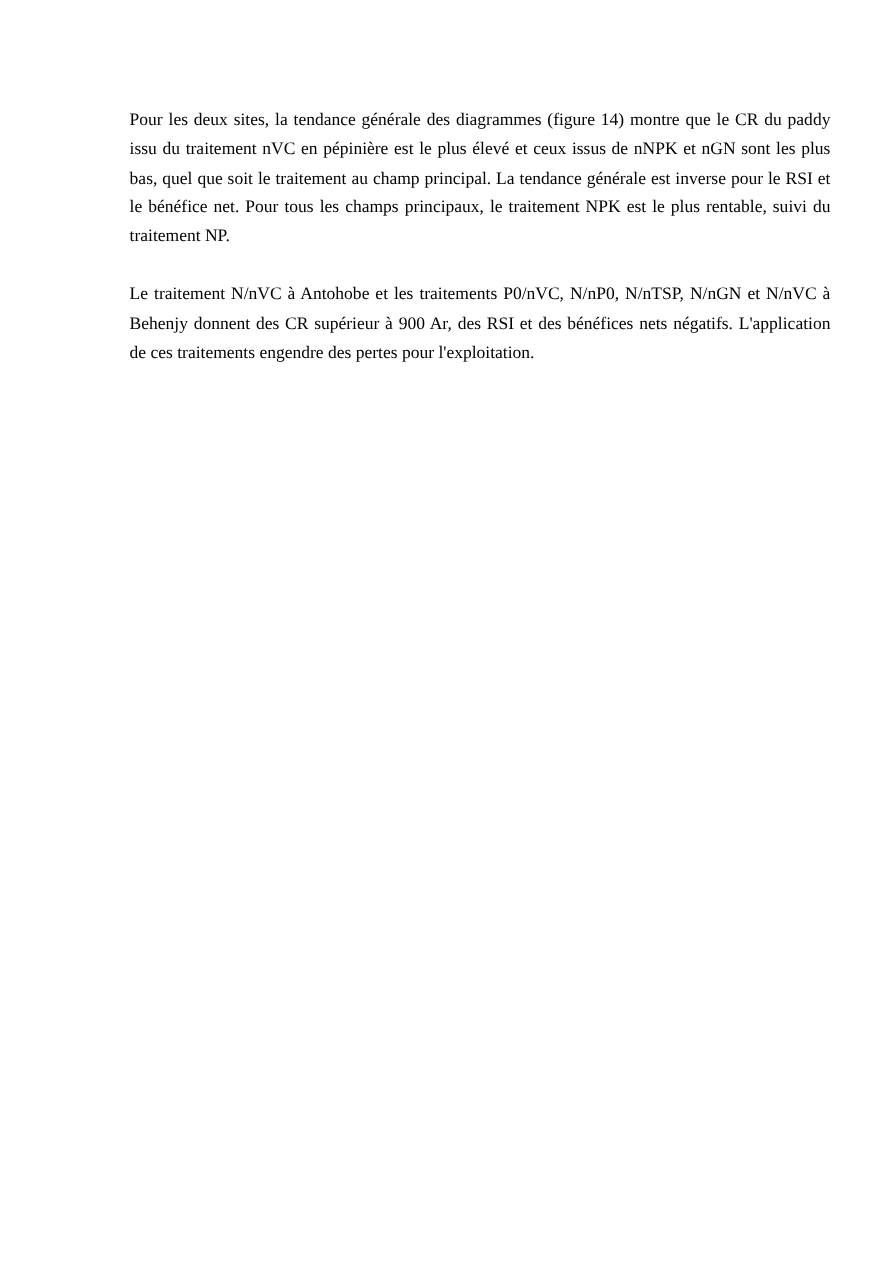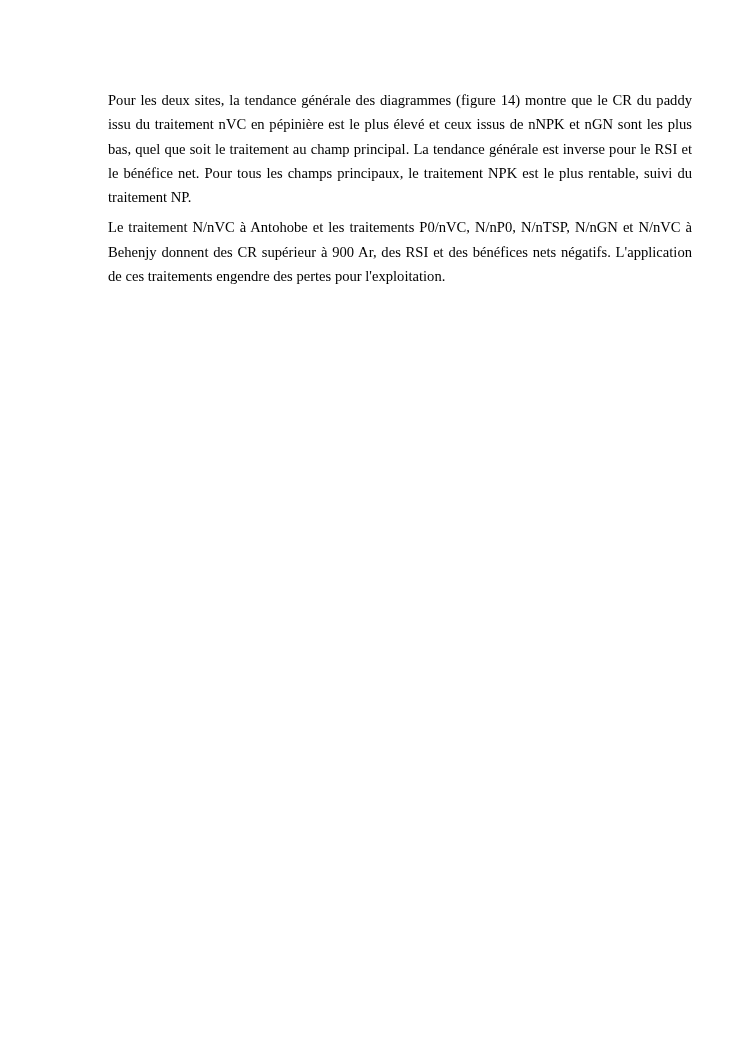--- a/index.html
+++ b/index.html
@@ -29,21 +29,21 @@
   }
   .para {
     font-size: 14.6px;
     line-height: 24.3px;
     text-align: justify;
     text-justify: inter-word;
     margin: 0 0 6px 0;
     hyphens: none;
   }
   .para + .para {
-    margin-top: 6px;
+    margin-top: 24px;
   }
 </style>
 </head>
 <body>
 
 <div class="page">
   <div class="content">
     <p class="para">Pour les deux sites, la tendance générale des diagrammes (figure 14) montre que le CR du paddy issu du traitement nVC en pépinière est le plus élevé et ceux issus de nNPK et nGN sont les plus bas, quel que soit le traitement au champ principal. La tendance générale est inverse pour le RSI et le bénéfice net. Pour tous les champs principaux, le traitement NPK est le plus rentable, suivi du traitement NP.</p>
     <p class="para">Le traitement N/nVC à Antohobe et les traitements P0/nVC, N/nP0, N/nTSP, N/nGN et N/nVC à Behenjy donnent des CR supérieur à 900 Ar, des RSI et des bénéfices nets négatifs. L'application de ces traitements engendre des pertes pour l'exploitation.</p>
 

